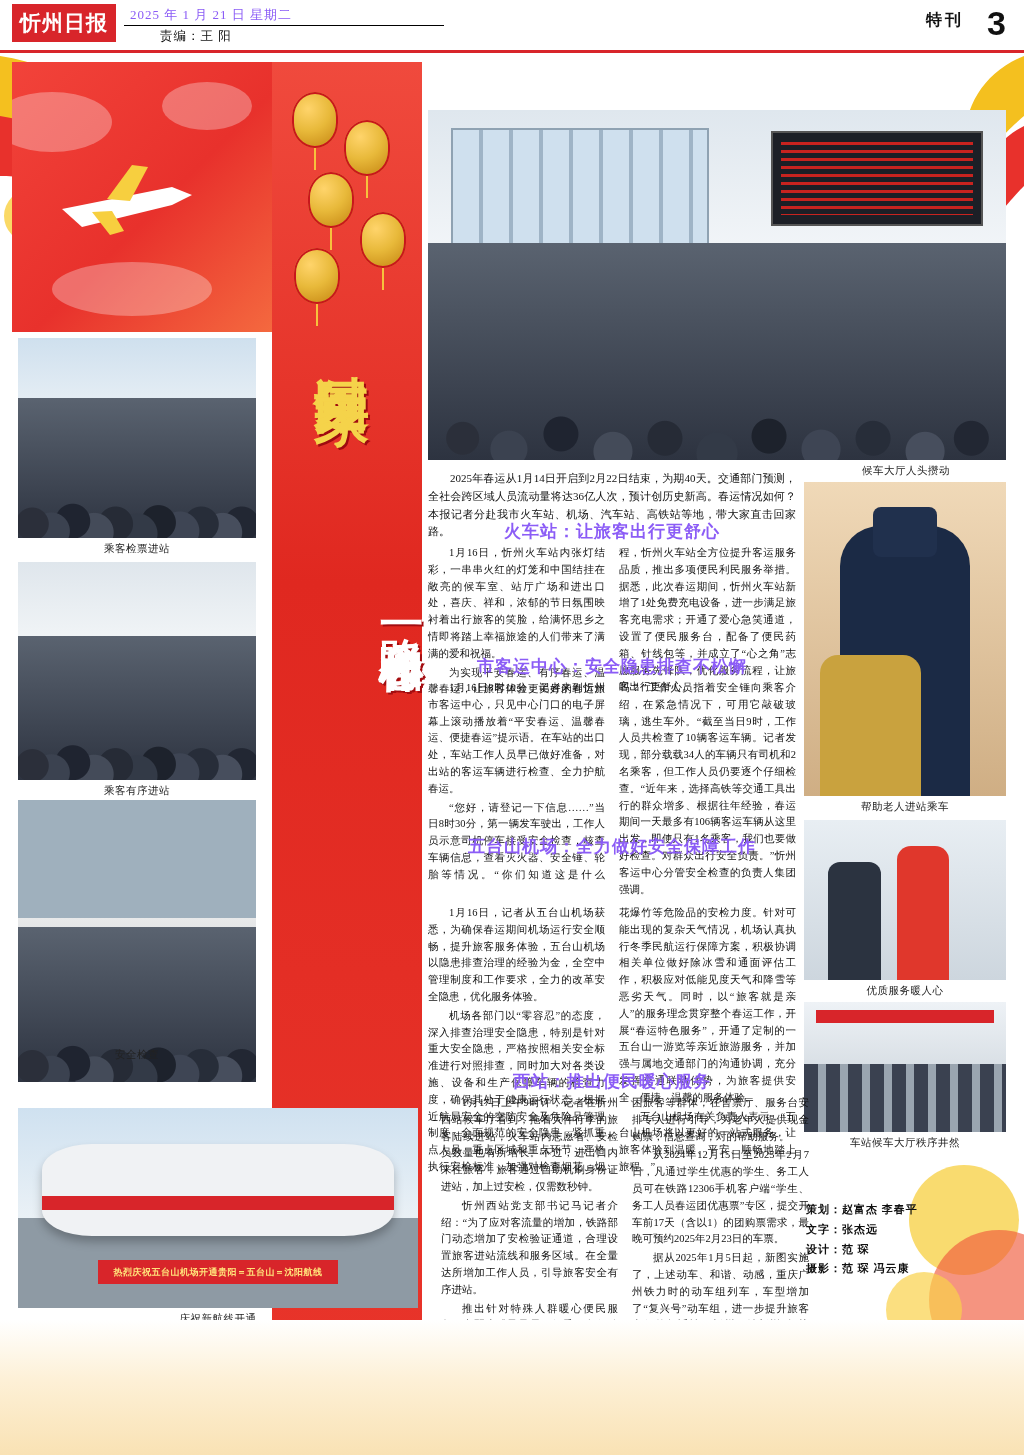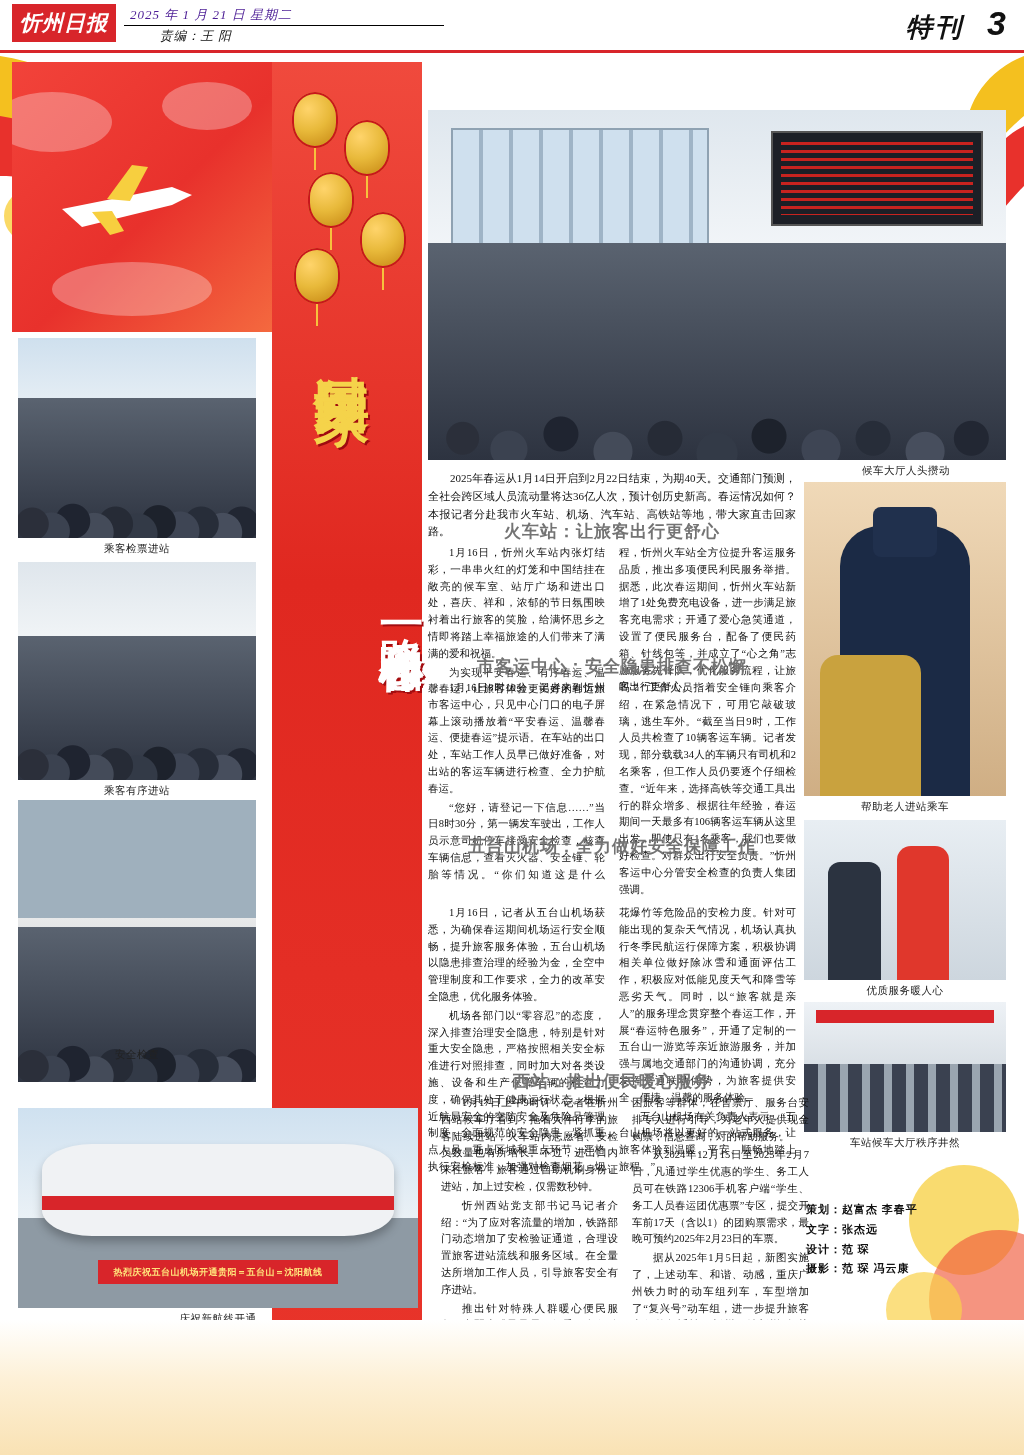--- a/index.html
+++ b/index.html
@@ -4,30 +4,30 @@
 <style>
   html,body{margin:0;padding:0;}
   body{
     width:1024px;height:1455px;background:#fff;
     font-family:"Liberation Serif","DejaVu Serif",serif;
     color:#111;overflow:hidden;position:relative;
   }
   .page{position:relative;width:1024px;height:1455px;}
 
   
-  .masthead{position:absolute;left:0;top:0;width:1024px;height:52px;background:#fff;font-style:italic;}
+  .masthead{position:absolute;left:0;top:0;width:1024px;height:52px;background:#fff;}
   .logo-box{
     position:absolute;left:12px;top:4px;width:104px;height:38px;background:#d8252a;
     color:#fff;font-family:"Liberation Serif",serif;font-weight:bold;font-size:21px;
     letter-spacing:1px;display:flex;align-items:center;justify-content:center;
   }
-  .md-date{position:absolute;left:130px;top:6px;font-size:13px;letter-spacing:1px;color:#4c1d95;}
+  .md-date{position:absolute;left:130px;top:6px;font-size:13px;letter-spacing:1px;color:#8b5cf6;}
   .md-editor{position:absolute;left:160px;top:28px;font-size:12.5px;letter-spacing:1px;color:#111;}
   .md-rule{position:absolute;left:124px;top:25px;width:320px;height:1px;background:#000;}
-  .md-section{position:absolute;right:60px;top:10px;font-size:26px;font-weight:bold;letter-spacing:3px;}
+  .md-section{position:absolute;right:60px;top:10px;font-size:16px;font-weight:bold;letter-spacing:3px;}
   .md-pageno{position:absolute;right:18px;top:4px;font-size:34px;font-weight:bold;color:#111;font-family:"Liberation Sans",sans-serif;}
   .md-bottom-rule{position:absolute;left:0;top:50px;width:1024px;height:3px;background:#d8252a;}
 
   
   .corner{position:absolute;pointer-events:none;}
   .corner-tl{left:0;top:56px;width:250px;height:250px;}
   .corner-tr{right:0;top:56px;width:110px;height:240px;}
   .corner-bl{left:0;bottom:0;width:190px;height:200px;}
   .corner-br{right:0;bottom:55px;width:230px;height:300px;}
 
@@ -117,21 +117,21 @@
   .jet{position:absolute;left:6%;top:18%;width:88%;height:46%;background:#f0f2f4;border-radius:50px/26px;box-shadow:0 6px 10px rgba(0,0,0,.25);}
   .jet-band{position:absolute;left:6%;top:44%;width:88%;height:7%;background:#d8252a;}
   .jet-red{position:absolute;left:20%;bottom:12%;width:60%;height:12%;background:#d8252a;}
   .lead{
     position:absolute;left:428px;top:470px;width:368px;
     font-size:11px;line-height:1.62;text-align:justify;color:#111;
   }
   .lead p{margin:0;text-indent:2em;}
   h2.sec{
     position:absolute;width:368px;text-align:center;margin:0;
-    font-size:17px;font-weight:bold;letter-spacing:1px;color:#737373;
+    font-size:17px;font-weight:bold;letter-spacing:1px;color:#8b5cf6;
   }
   .twocol{position:absolute;width:368px;column-count:2;column-gap:14px;
     font-size:10.5px;line-height:1.6;text-align:justify;color:#111;}
   .twocol p{margin:0 0 2px 0;text-indent:2em;}
 
   .sec1{left:428px;top:520px;}
   .body1{left:428px;top:545px;}
   .sec2{left:428px;top:655px;}
   .body2{left:428px;top:680px;}
   .sec3{left:428px;top:835px;}

